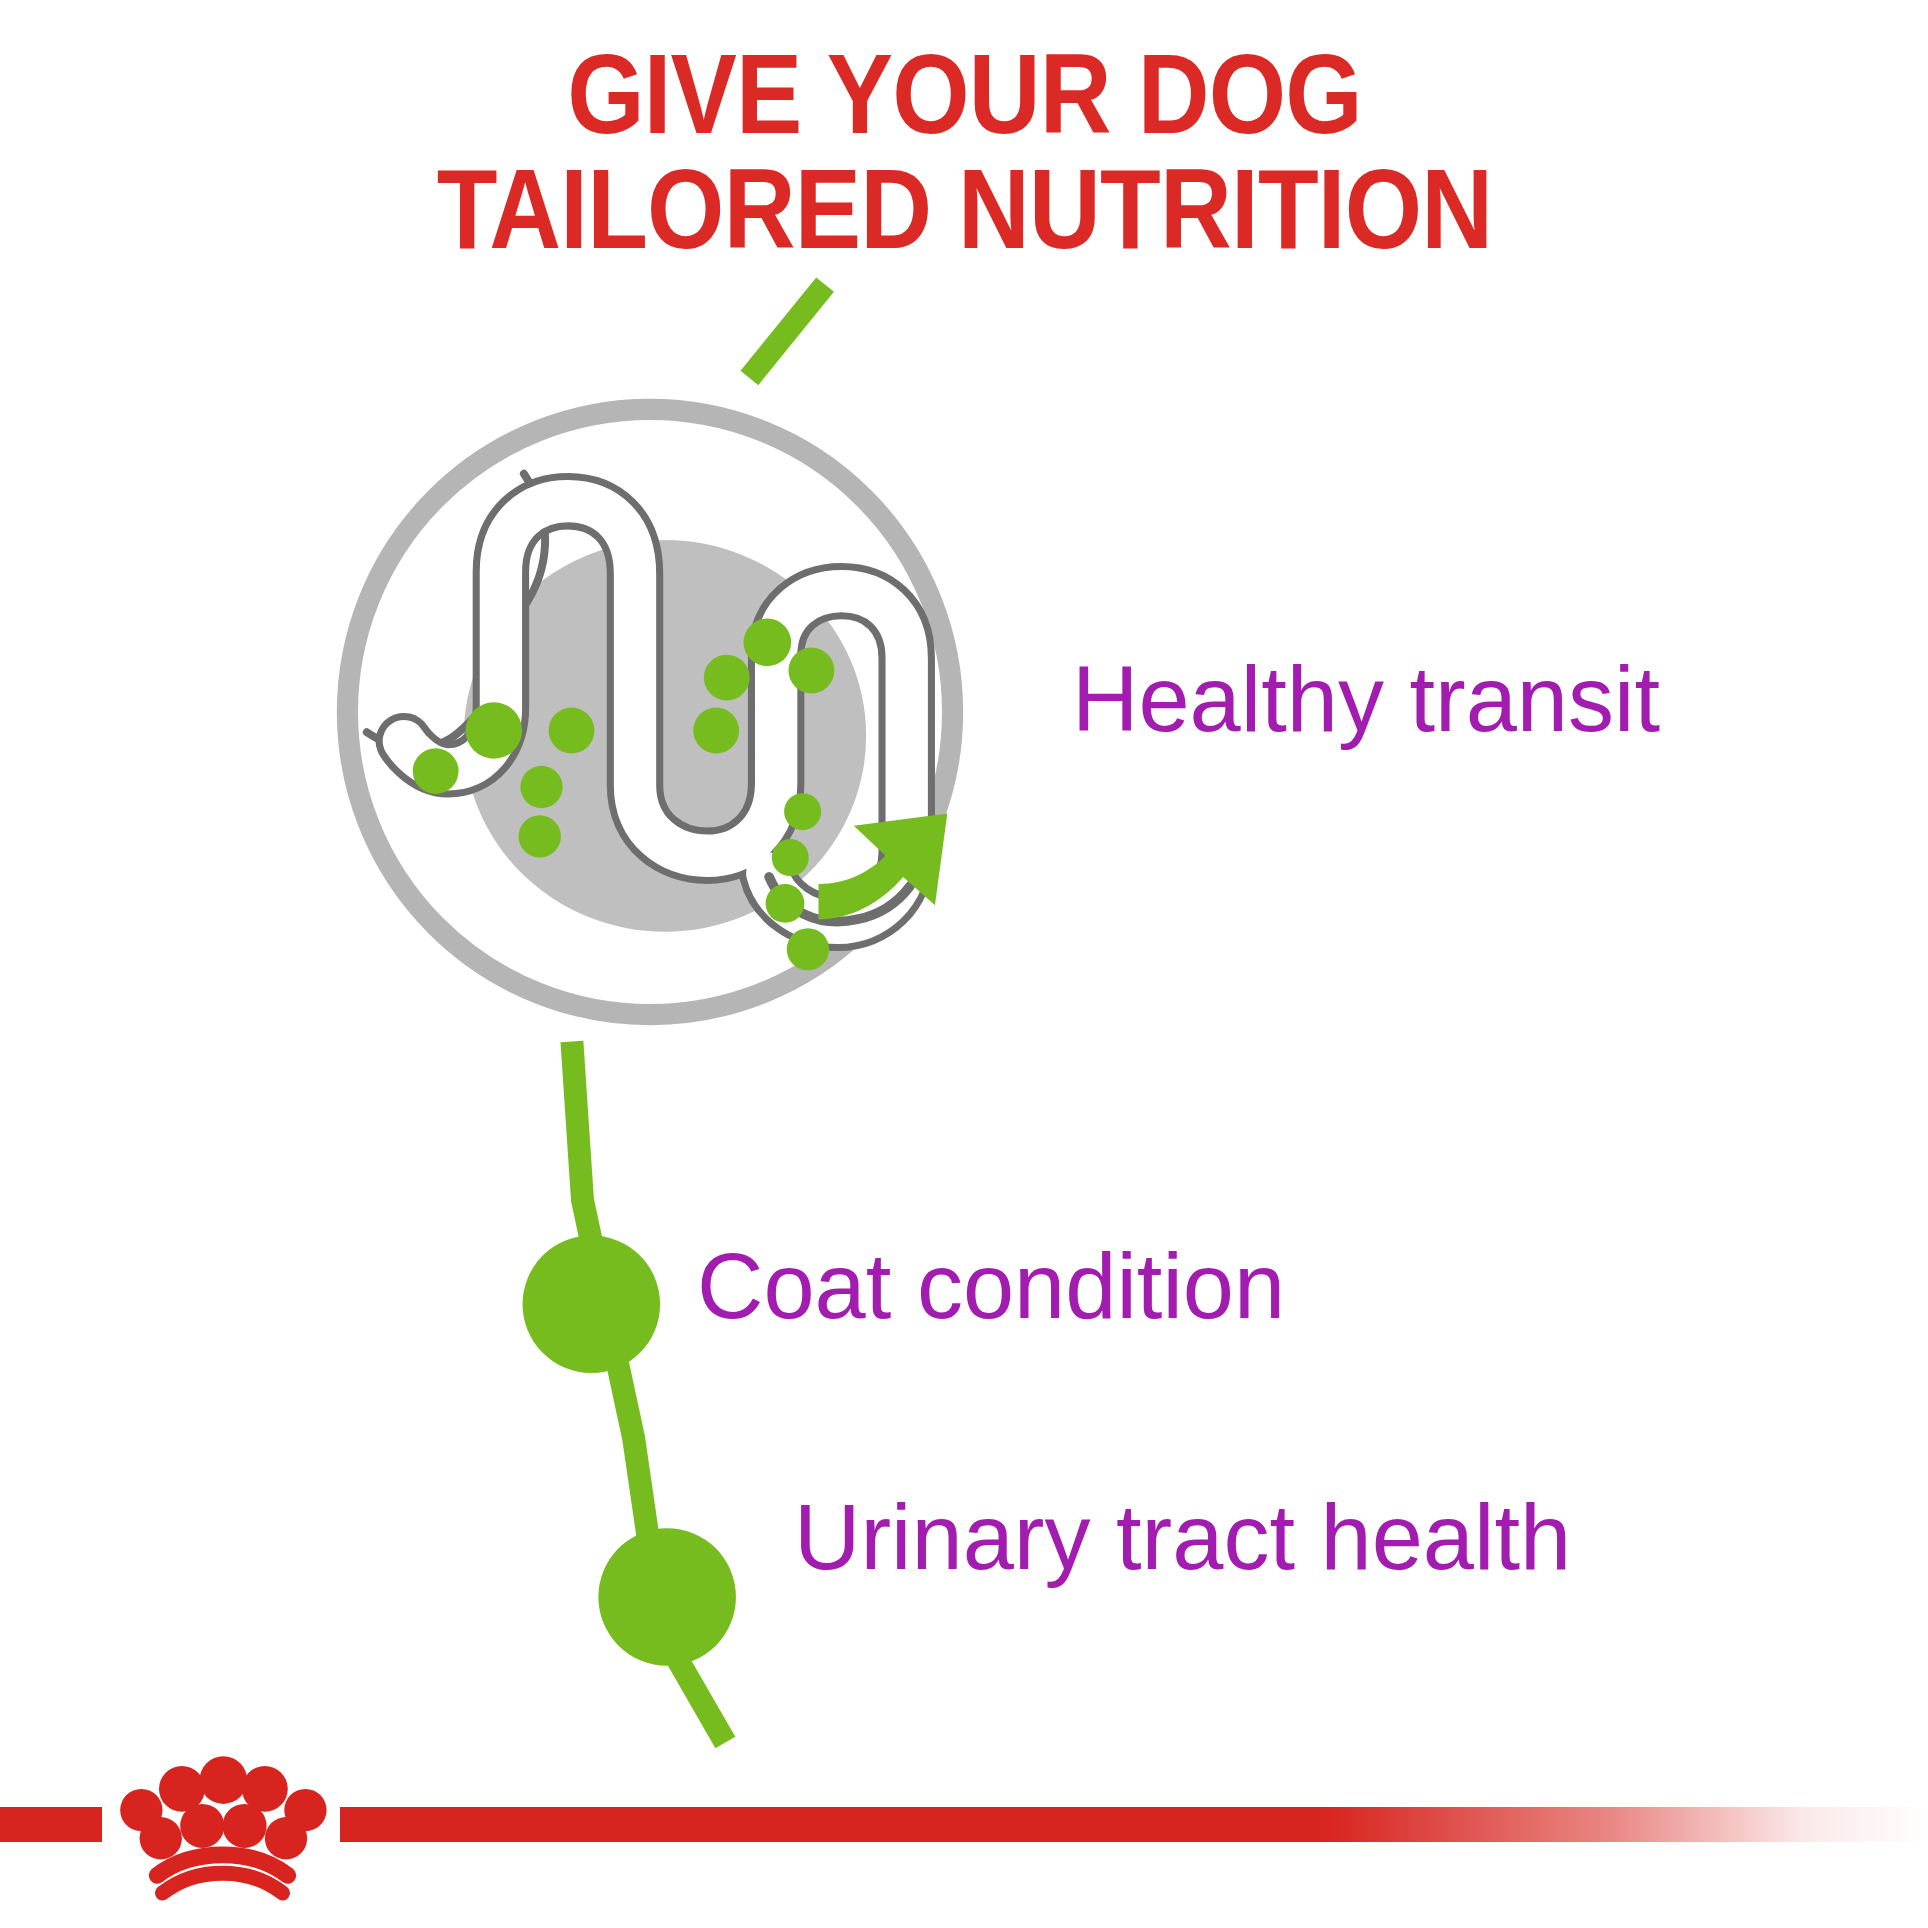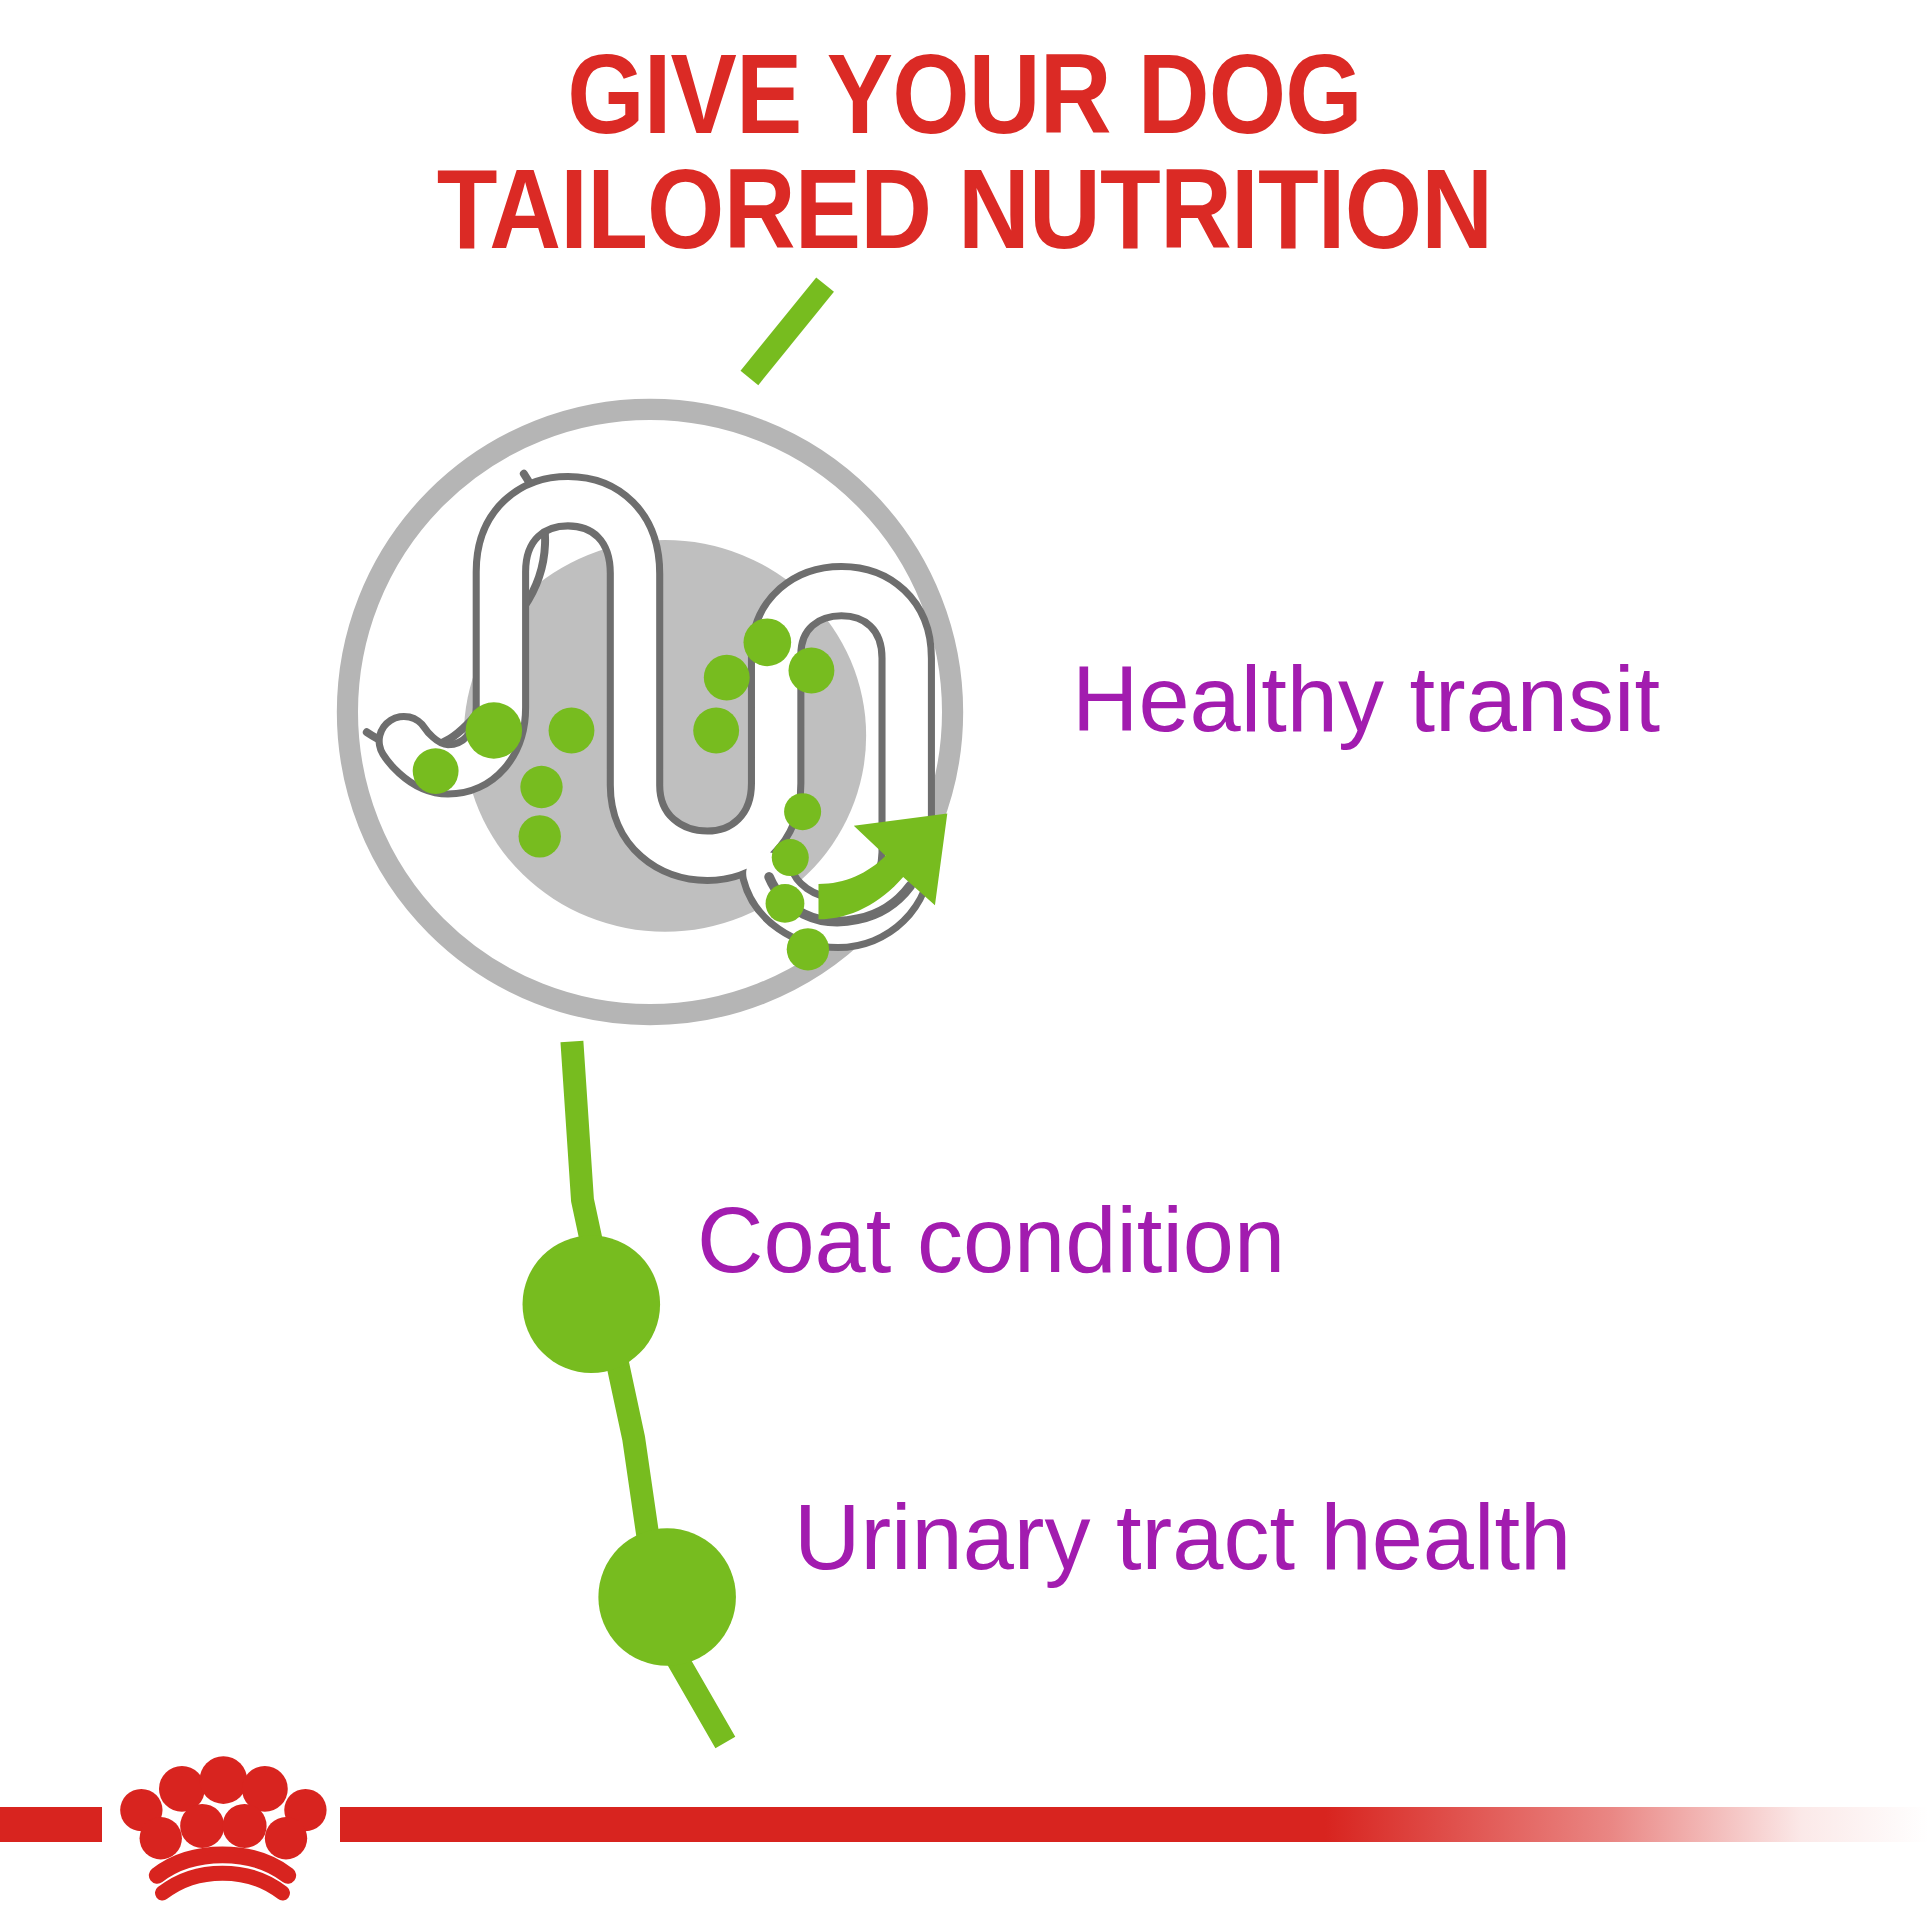--- a/index.html
+++ b/index.html
@@ -76,21 +76,21 @@
     color: #a21caf;
     font-family: "Liberation Sans Narrow", "Liberation Sans", sans-serif;
     font-weight: 400;
     font-size: 92px;
     line-height: 1;
     letter-spacing: 0px;
     white-space: nowrap;
     user-select: none;
   }
   .benefit-1 { left: 1072px; top: 653px; }
-  .benefit-2 { left: 697px;  top: 1194px; }
+  .benefit-2 { left: 697px;  top: 1240px; }
   .benefit-3 { left: 794px;  top: 1491px; }
 
   
   .footer-bar-left {
     position: absolute;
     left: 0;
     top: 1807px;
     width: 102px;
     height: 35px;
     background: #D8241F;

